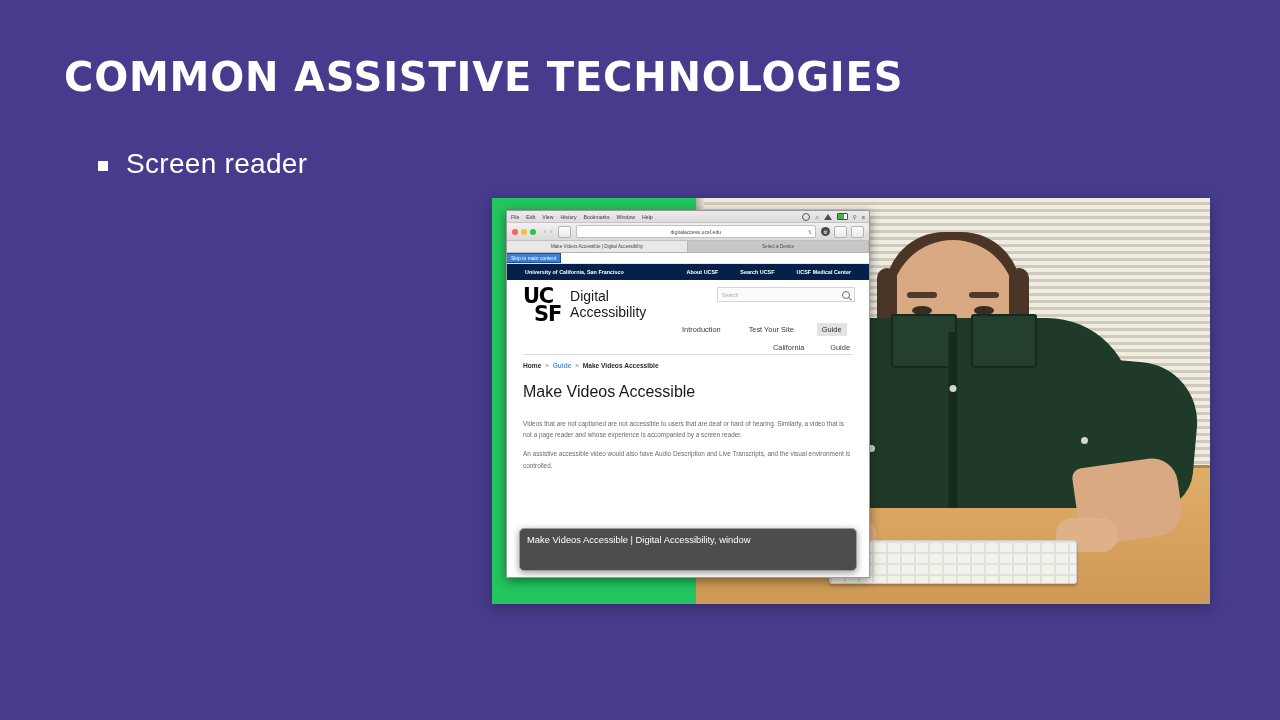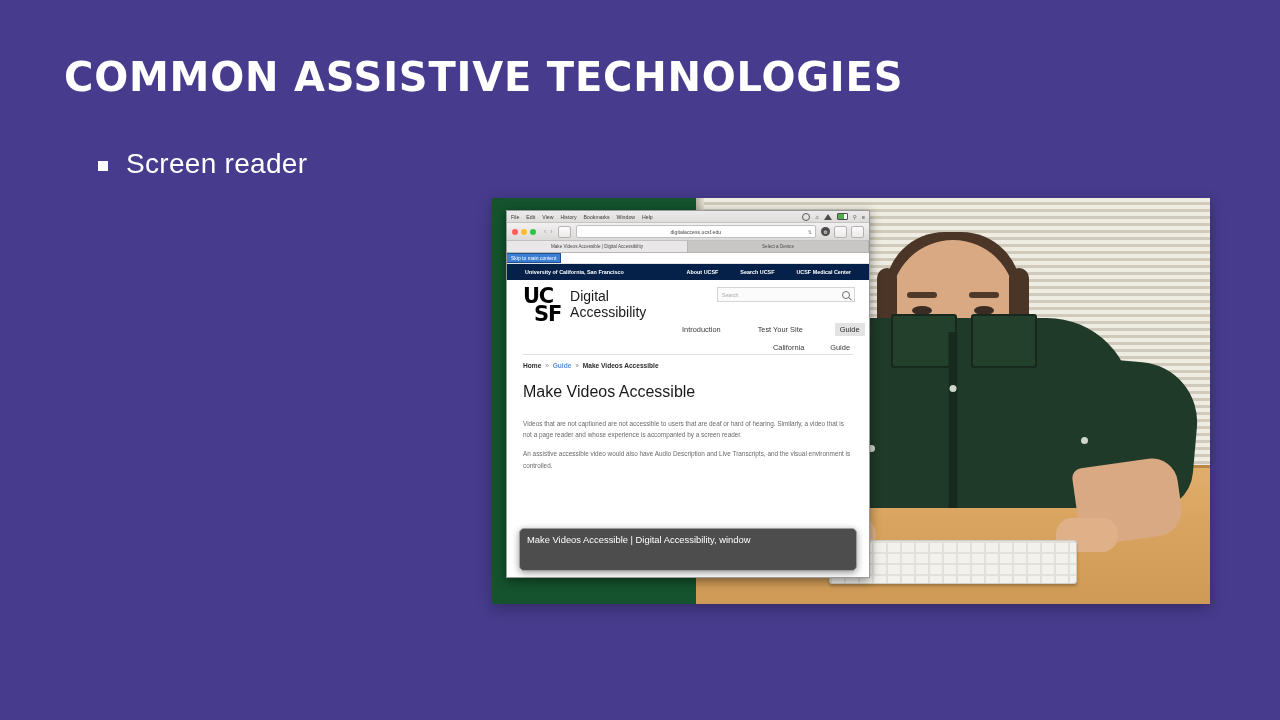--- a/index.html
+++ b/index.html
@@ -28,21 +28,21 @@
   }
   .bullet-text{
     font-size:28px;color:#ffffff;font-weight:400;
     font-family:Liberation Sans, sans-serif;
     letter-spacing:0.3px;
   }
 
   
   .video-frame{
     position:absolute;left:492px;top:198px;width:718px;height:406px;
-    background:#14532d;overflow:hidden;
+    background:#22c55e;overflow:hidden;
     box-shadow:0 4px 14px rgba(0,0,0,0.28);
   }
   
   .room{
     position:absolute;right:0;top:0;width:514px;height:406px;
     background:#d9d4c8;overflow:hidden;
   }
   .blinds{
     position:absolute;left:0;top:0;right:0;height:272px;
     background:repeating-linear-gradient(
@@ -212,21 +212,21 @@
     padding:0 4px;justify-content:space-between;
   }
   .searchbox span{font-size:5.2px;color:#a9a9a9;}
   .mag{
     width:6px;height:6px;border:1.1px solid #6f6f6f;border-radius:50%;
     position:relative;
   }
   .mag:after{content:"";position:absolute;right:-3px;bottom:-2px;width:3.6px;height:1.1px;background:#6f6f6f;transform:rotate(45deg);}
 
   .navrow{position:absolute;display:flex;align-items:center;font-size:7.4px;color:#3a3a3a;}
-  .navrow.r1{left:170px;top:43px;gap:9px;align-items:flex-end;}
+  .navrow.r1{left:170px;top:43px;gap:0;align-items:flex-end;}
   .navrow.r2{right:14px;top:61px;gap:16px;}
   .nav-item{padding:2px 5px;white-space:nowrap;}
   .nav-item.sp1{margin-left:18px;}
   .nav-item.active{background:#e3e3e3;color:#2a2a2a;}
 
   .breadcrumb{
     border-top:1px solid #e0e0e0;margin:0 16px;padding:7px 0 0 0;
     font-size:6.6px;color:#2b2b2b;font-weight:bold;
   }
   .breadcrumb .crumb-link{color:#5b8fd0;}

